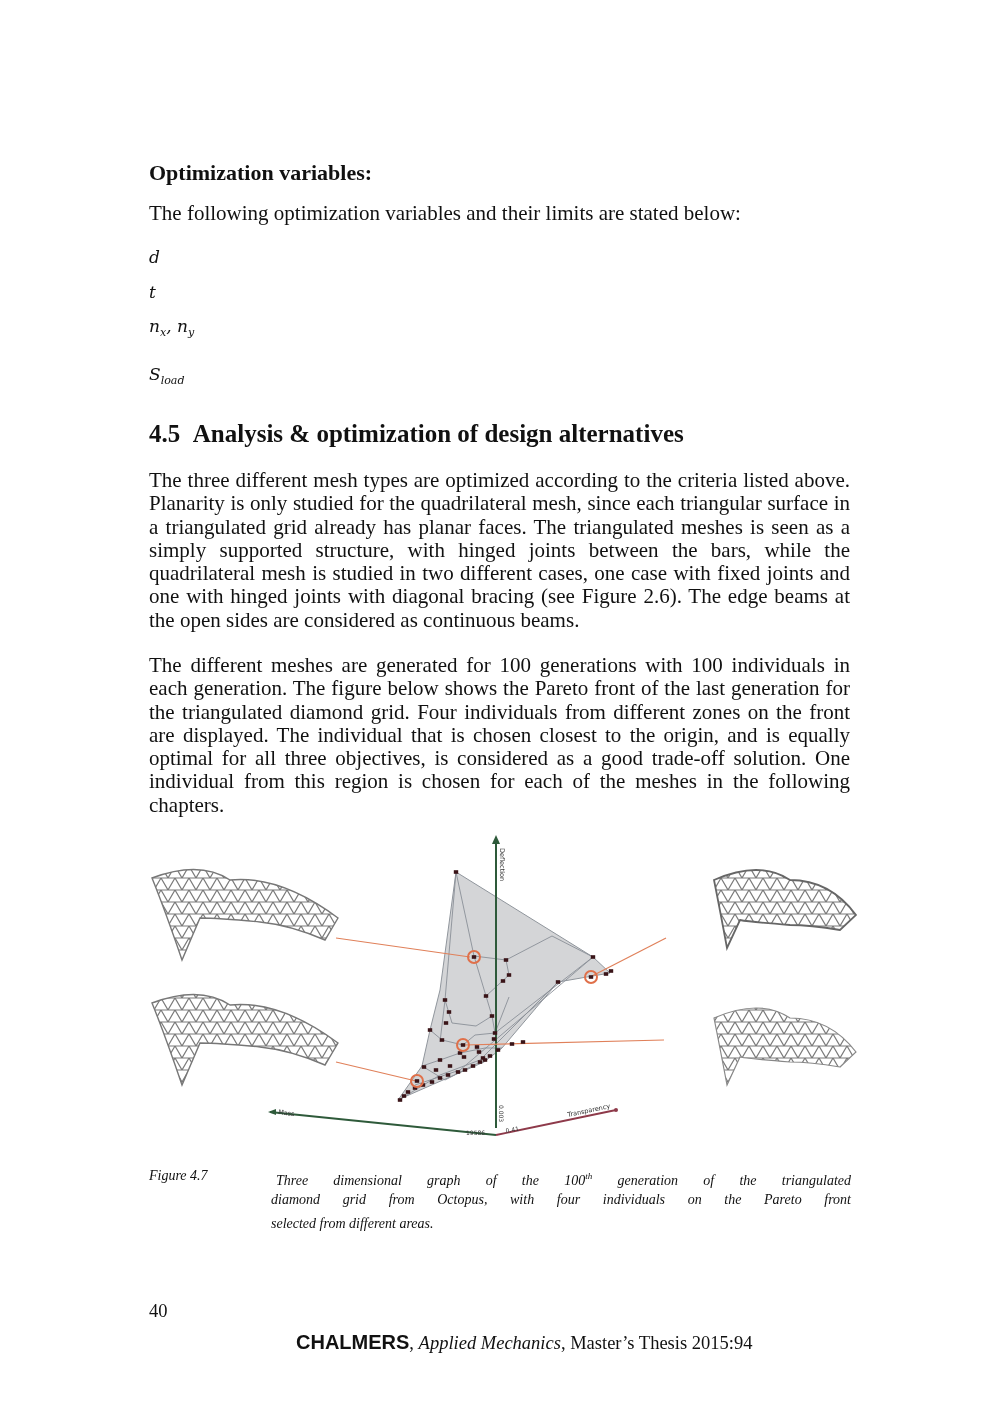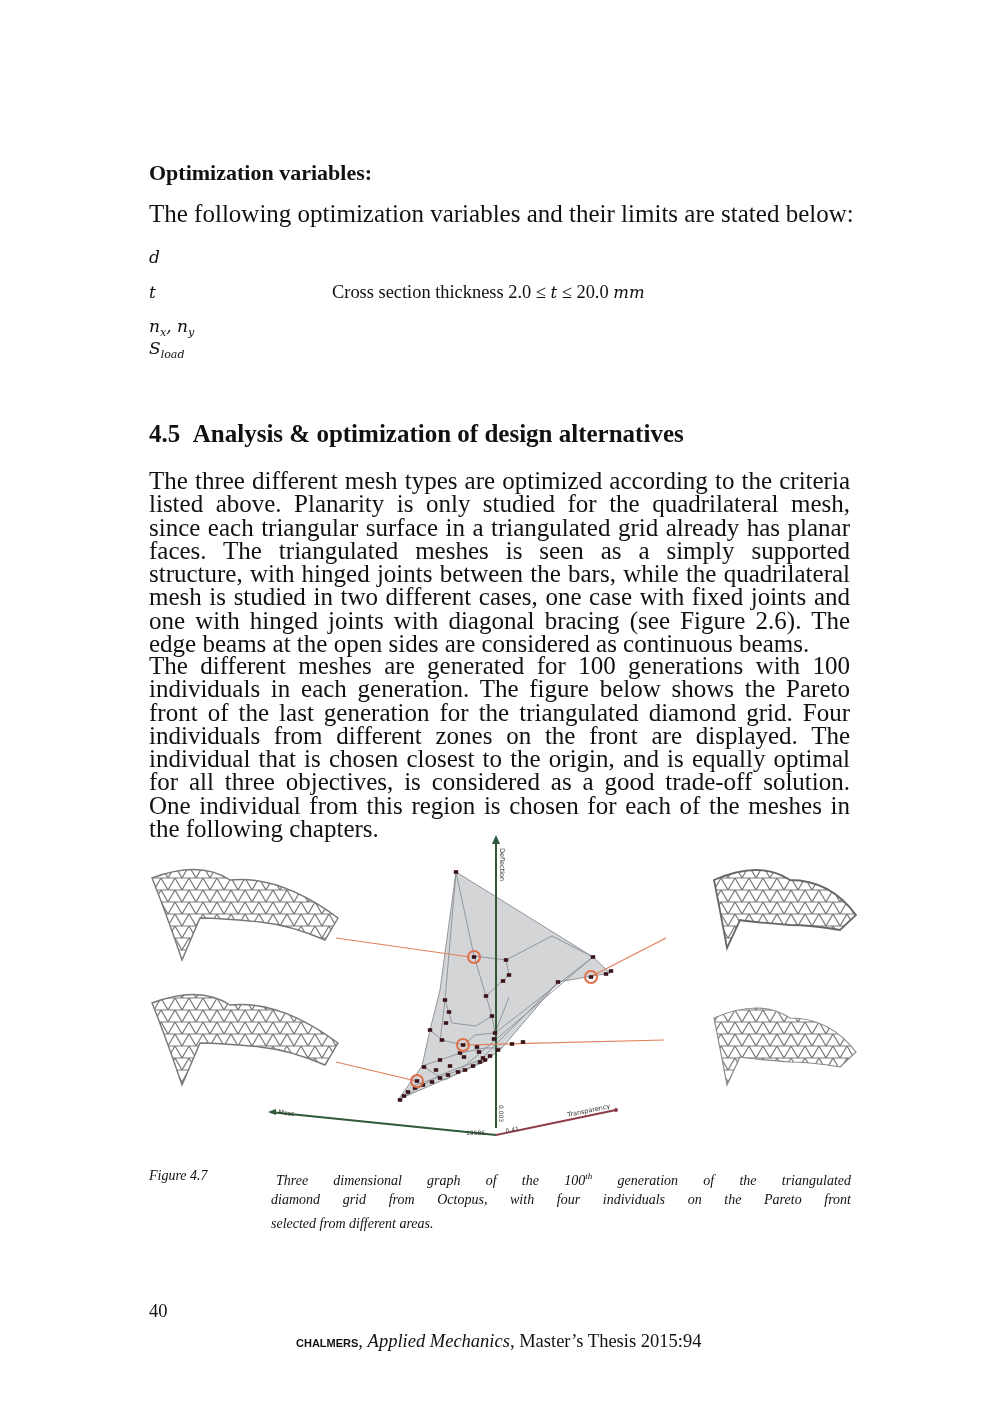--- a/index.html
+++ b/index.html
@@ -1,46 +1,45 @@
 <!DOCTYPE html>
 <html><head>
 <meta charset="utf-8">
 <style>
   html, body { margin: 0; padding: 0; background: #ffffff; }
   body { width: 1000px; height: 1417px; position: relative; overflow: hidden; font-family: "Liberation Serif", serif; color: #111; }
   .abs { position: absolute; }
   .heading-bold { font-weight: bold; font-size: 22px; }
-  .body-text { font-size: 25px; line-height: 23.3px; text-align: justify; }
+  .body-text { font-size: 21px; line-height: 23.3px; text-align: justify; }
   .var-row { position: absolute; left: 149px; width: 720px; height: 24px; font-size: 18.4px; }
   .var-sym { position: absolute; left: 0; font-style: italic; font-family: "DejaVu Serif", serif; font-size: 17px; }
   .var-desc { position: absolute; left: 183px; }
   .var-desc i { font-family: "DejaVu Serif", serif; font-size: 16.5px; }
   .section-title { font-weight: bold; font-size: 25px; }
   .caption { font-style: italic; font-size: 14px; line-height: 24px; }
   .footer { font-size: 18.5px; }
-  .chalmers { font-family: "Liberation Sans", sans-serif; font-weight: bold; font-size: 11px; }
+  .chalmers { font-family: "Liberation Sans", sans-serif; font-weight: bold; font-size: 20px; }
   sub, sup { font-size: 65%; }
 </style>
 </head>
 <body>
 
 <div class="abs heading-bold" style="left:149px; top:160px;">Optimization variables:</div>
 <div class="abs body-text" style="left:149px; top:202px;">The following optimization variables and their limits are stated below:</div>
 
 <div class="var-row" style="top:247px;">
   <span class="var-sym">d</span>
 </div>
 <div class="var-row" style="top:282px;">
   <span class="var-sym">t</span>
-  <span class="var-desc"><span>Cross section thickness 2.0 ≤ </span><i>t</i><span> ≤ 20.0 </span><i>mm</i></span>
 </div>
 <div class="var-row" style="top:316px;">
   <span class="var-sym"><span>n</span><sub>x</sub>, <span>n</span><sub>y</sub></span>
 </div>
-<div class="var-row" style="top:338px;">
+<div class="var-row" style="top:364px;">
   <span class="var-sym"><span>S</span><sub>load</sub></span>
 </div>
 
 <div class="abs section-title" style="left:149px; top:420px;">
   <span>4.5</span>&nbsp;&nbsp;<span>Analysis &amp; optimization of design alternatives</span>
 </div>
 
 <p class="abs body-text" style="left:149px; top:469px; width:701px; margin:0;">The three different mesh types are optimized according to the criteria listed above. Planarity is only studied for the quadrilateral mesh, since each triangular surface in a triangulated grid already has planar faces. The triangulated meshes is seen as a simply supported structure, with hinged joints between the bars, while the quadrilateral mesh is studied in two different cases, one case with fixed joints and one with hinged joints with diagonal bracing (see Figure 2.6). The edge beams at the open sides are considered as continuous beams.</p>
 <p class="abs body-text" style="left:149px; top:654px; width:701px; margin:0;">The different meshes are generated for 100 generations with 100 individuals in each generation. The figure below shows the Pareto front of the last generation for the triangulated diamond grid. Four individuals from different zones on the front are displayed. The individual that is chosen closest to the origin, and is equally optimal for all three objectives, is considered as a good trade-off solution. One individual from this region is chosen for each of the meshes in the following chapters.</p>
 

